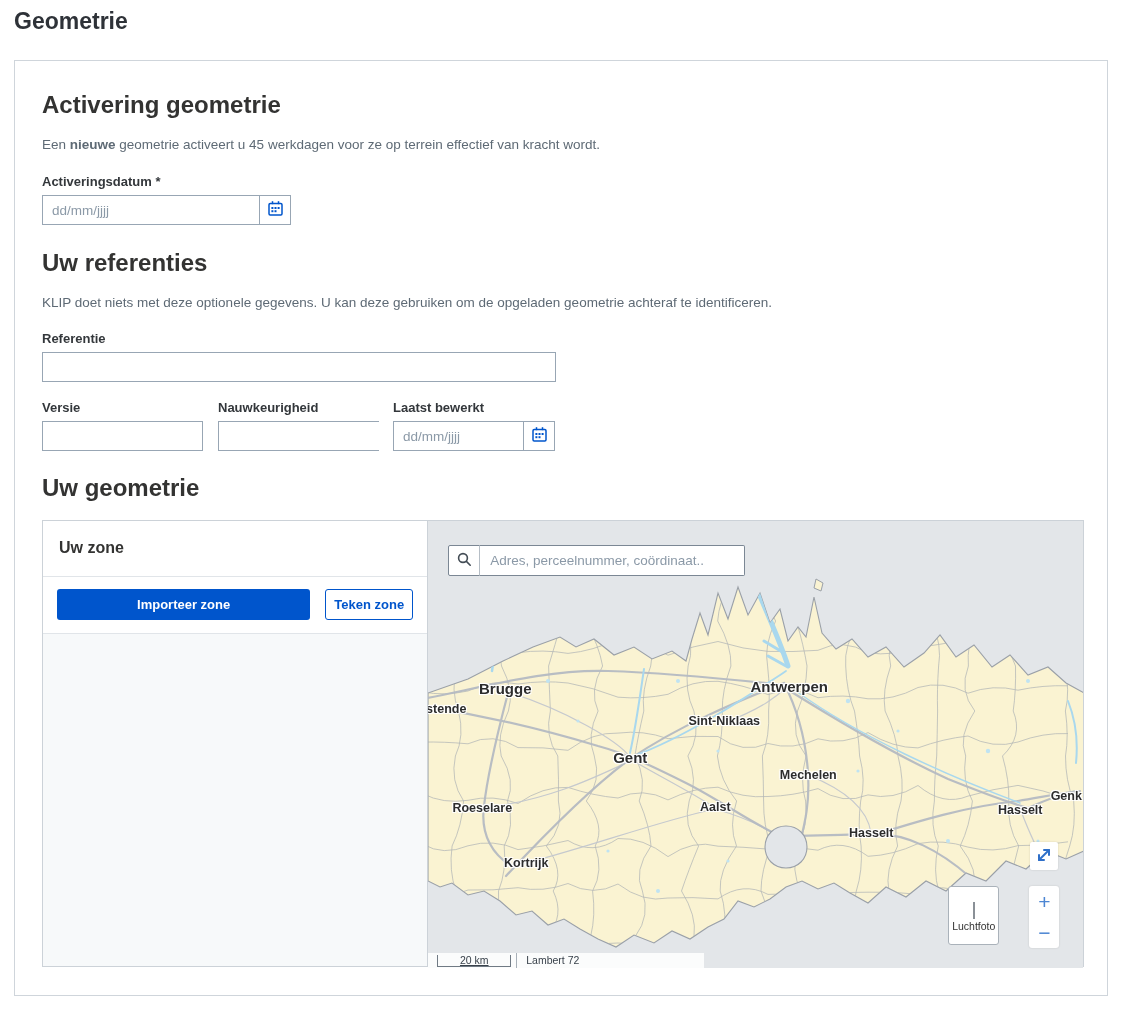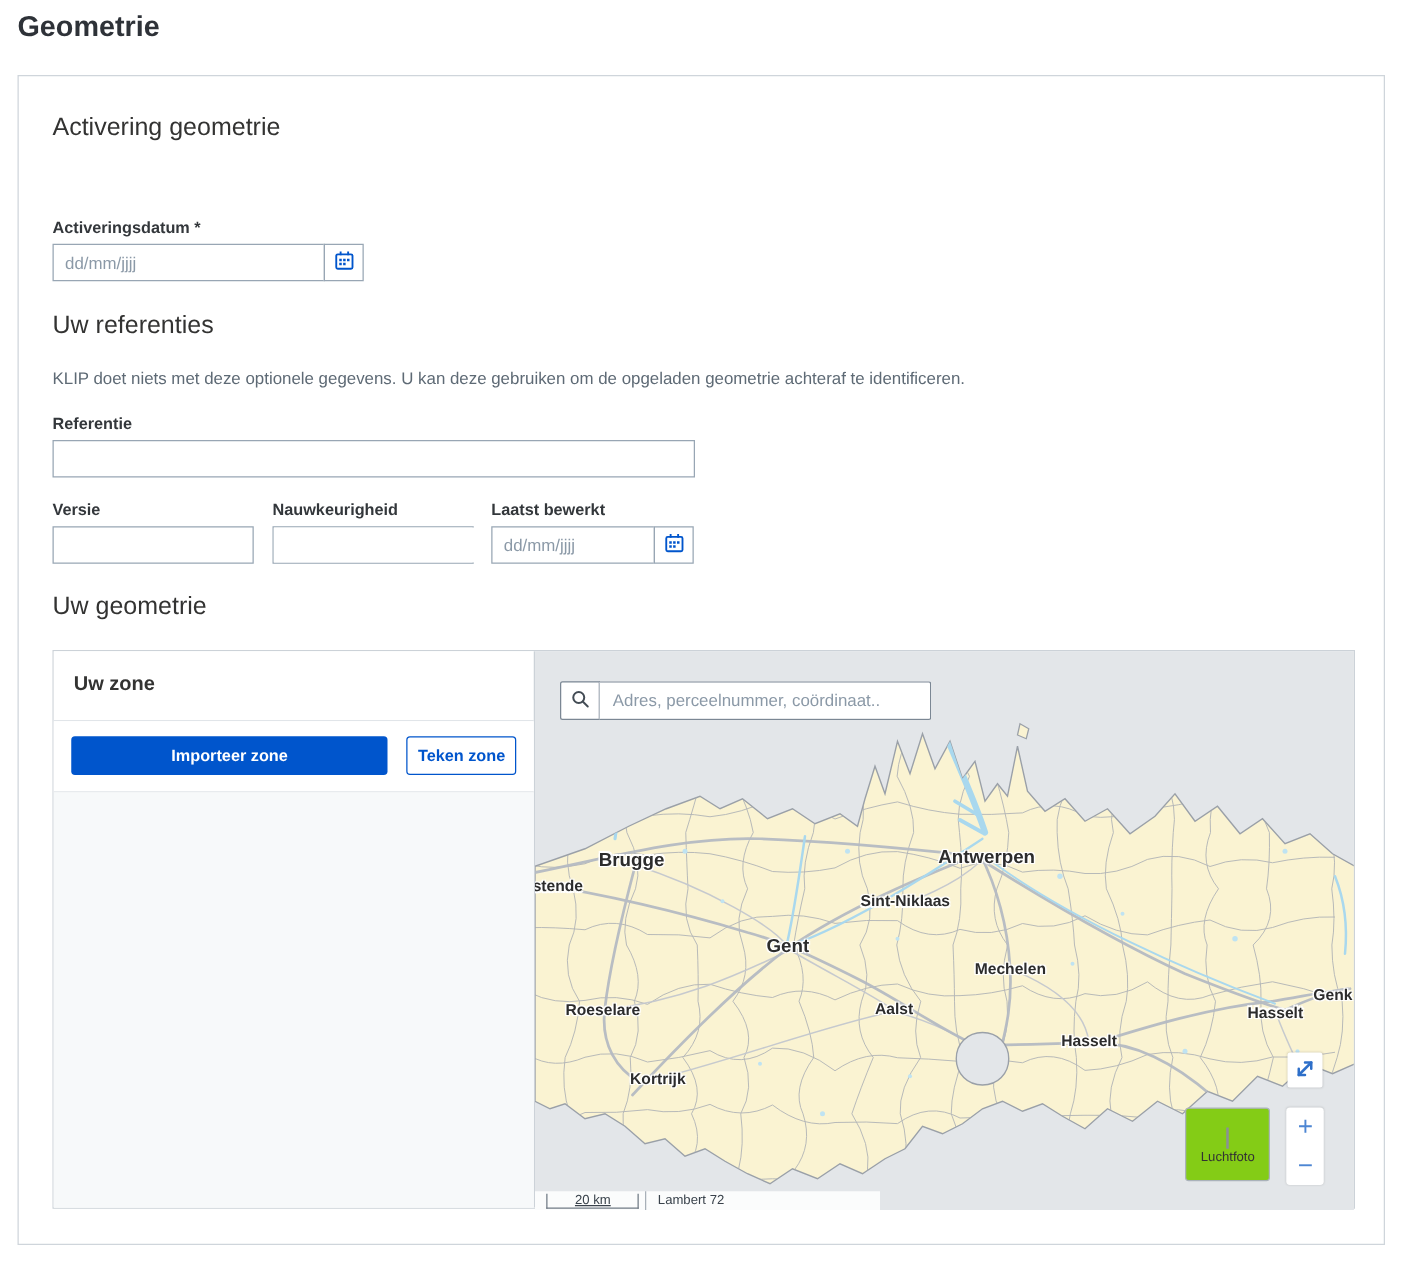--- a/index.html
+++ b/index.html
@@ -7,21 +7,21 @@
   body {
     width:1123px; height:1014px; position:relative;
     font-family:"Liberation Sans", sans-serif; color:#333;
     overflow:hidden;
   }
   .page-title { position:absolute; left:14px; top:8px; font-size:23px; font-weight:bold; color:#2e3238; }
   .card {
     position:absolute; left:14px; top:60px; width:1094px; height:936px;
     background:#fff; border:1px solid #cfd5db;
   }
-  .card h2 { position:absolute; left:27px; font-size:20px; font-weight:normal; color:#333332; }
+  .card h2 { position:absolute; left:27px; font-size:24px; font-weight:bold; color:#333332; }
   .h-activering { top:30px; }
   .h-referenties { top:188px; }
   .h-geometrie  { top:413px; }
   .intro { position:absolute; left:27px; font-size:13.5px; color:#5e6a75; }
   .p-activering { top:76px; }
   .p-referenties { top:234px; }
   .field-label { position:absolute; font-size:13px; font-weight:bold; color:#33373b; }
   .txt-input {
     height:30px; border:1px solid #98a6b4; background:#fff; font-size:13.5px;
     color:#737373; padding:0 9px; font-family:"Liberation Sans", sans-serif; outline:none;
@@ -87,21 +87,21 @@
   }
   .zoom-ctrl {
     position:absolute; left:601px; top:365px; width:30px; height:62px; background:#fff;
     border-radius:3px; box-shadow:0 0 2px rgba(0,0,0,.15); display:flex; flex-direction:column;
   }
   .zoom-ctrl button {
     flex:1; background:transparent; border:none; color:#4d86d3; font-size:21px; line-height:1;
     cursor:pointer; font-family:"Liberation Sans", sans-serif; padding:0;
   }
   .layer-btn {
-    position:absolute; left:520px; top:365px; width:68px; height:59px; background:#84cc16;
+    position:absolute; left:520px; top:365px; width:51px; height:59px; background:#ffffff;
     border:1px solid #aab2ba; border-radius:3px; cursor:pointer; padding:3px 0 0; text-align:center;
   }
   .layer-thumb {
     width:55px; height:37px; margin:0 auto; border:1px solid #8a9097;
     background:
       repeating-linear-gradient(115deg, rgba(255,255,255,.28) 0 2px, rgba(0,0,0,0) 2px 9px),
       repeating-linear-gradient(28deg, rgba(60,60,55,.35) 0 3px, rgba(0,0,0,0) 3px 11px),
       conic-gradient(from 30deg at 42% 45%, #84887f, #9b9f96 18%, #6e736c 34%, #90948a 52%, #5f645e 68%, #8a8e85 84%, #84887f);
   }
   .layer-label { font-size:10.5px; color:#333; margin-top:2px; }
@@ -118,20 +118,21 @@
   .crs-label { font-size:10.5px; color:#39424b; margin:0 0 2px 9px; }
 </style>
 </head>
 <body>
 
 <h1 class="page-title">Geometrie</h1>
 
 <div class="card">
 
   <h2 class="h-activering">Activering geometrie</h2>
+  <p class="intro p-activering"><span>Een </span><b>nieuwe</b><span> geometrie activeert u 45 werkdagen voor ze op terrein effectief van kracht wordt.</span></p>
 
   <label class="field-label" style="left:27px; top:113px;">Activeringsdatum *</label>
   <div class="date-group" style="left:27px; top:134px;">
     <input class="txt-input" style="width: 218px;" type="text" placeholder="dd/mm/jjjj">
     <button class="icon-btn">
       <span>
         <svg width="17" height="17" viewBox="0 0 17 17">
           <rect x="2" y="3.5" width="13" height="11.5" rx="1.2" fill="none" stroke="#0055CC" stroke-width="1.5"></rect>
           <line x1="5.5" y1="1.2" x2="5.5" y2="4.2" stroke="#0055CC" stroke-width="1.5"></line>
           <line x1="11.5" y1="1.2" x2="11.5" y2="4.2" stroke="#0055CC" stroke-width="1.5"></line>

